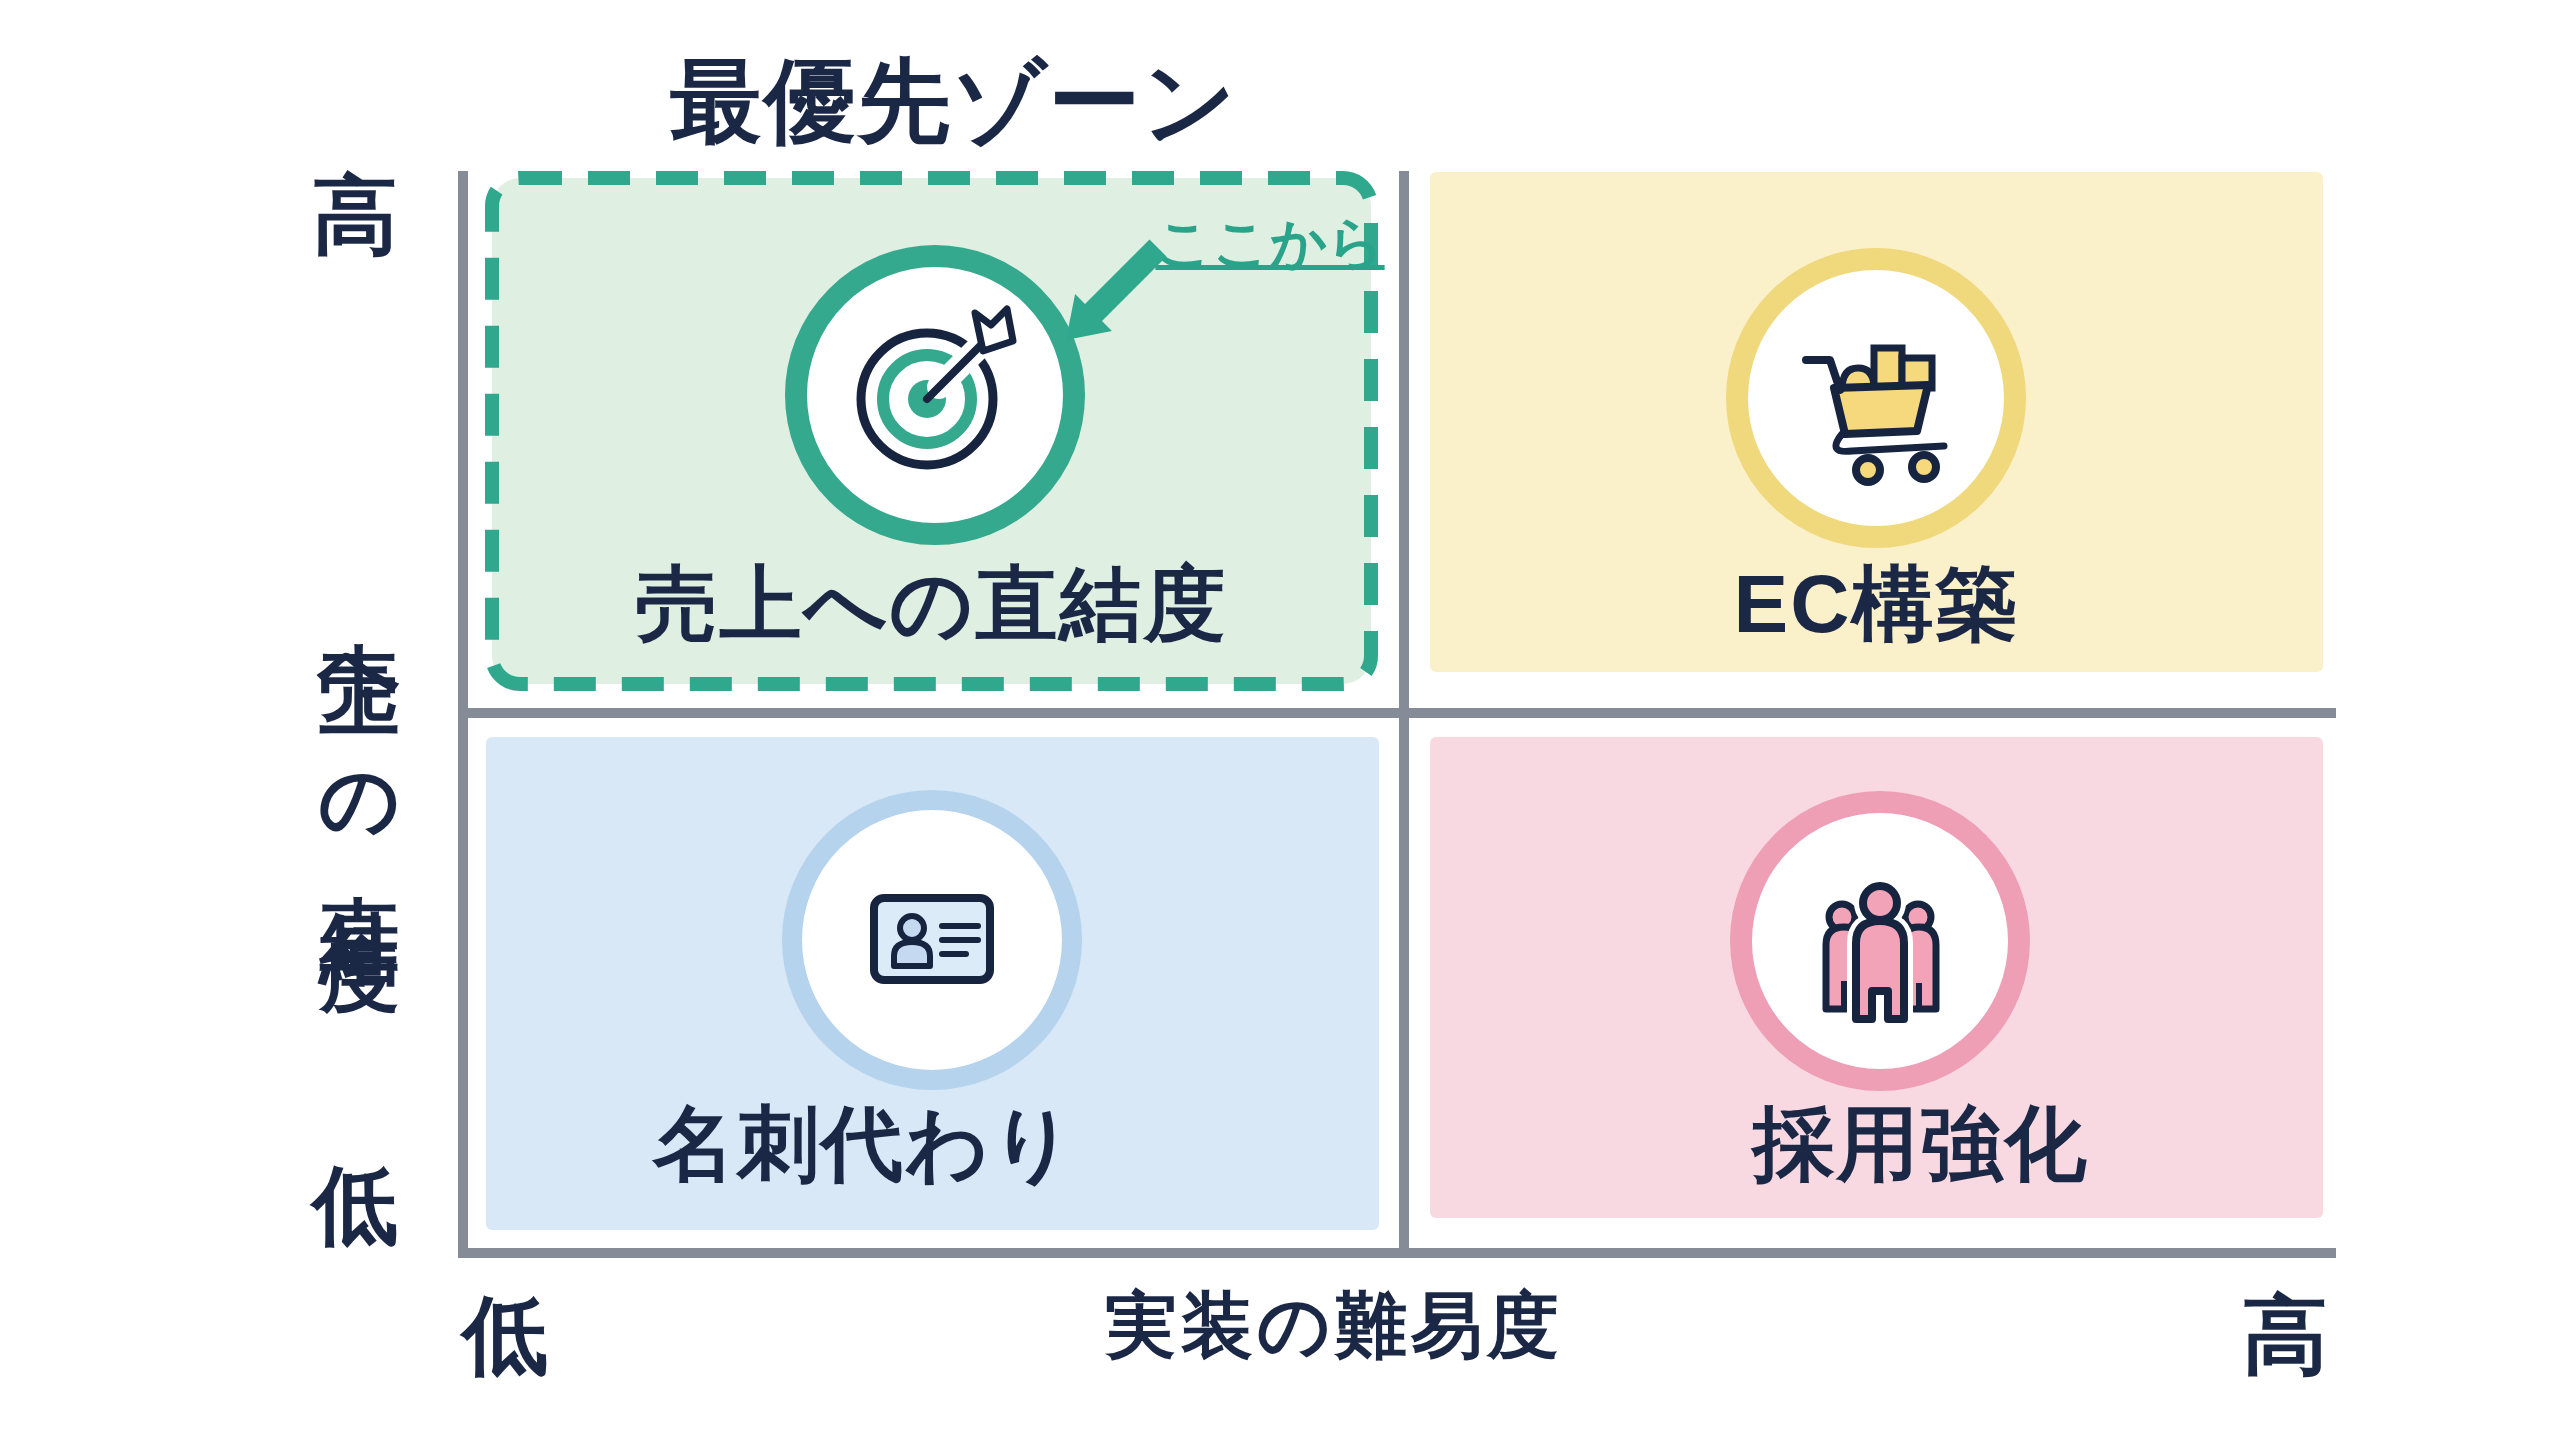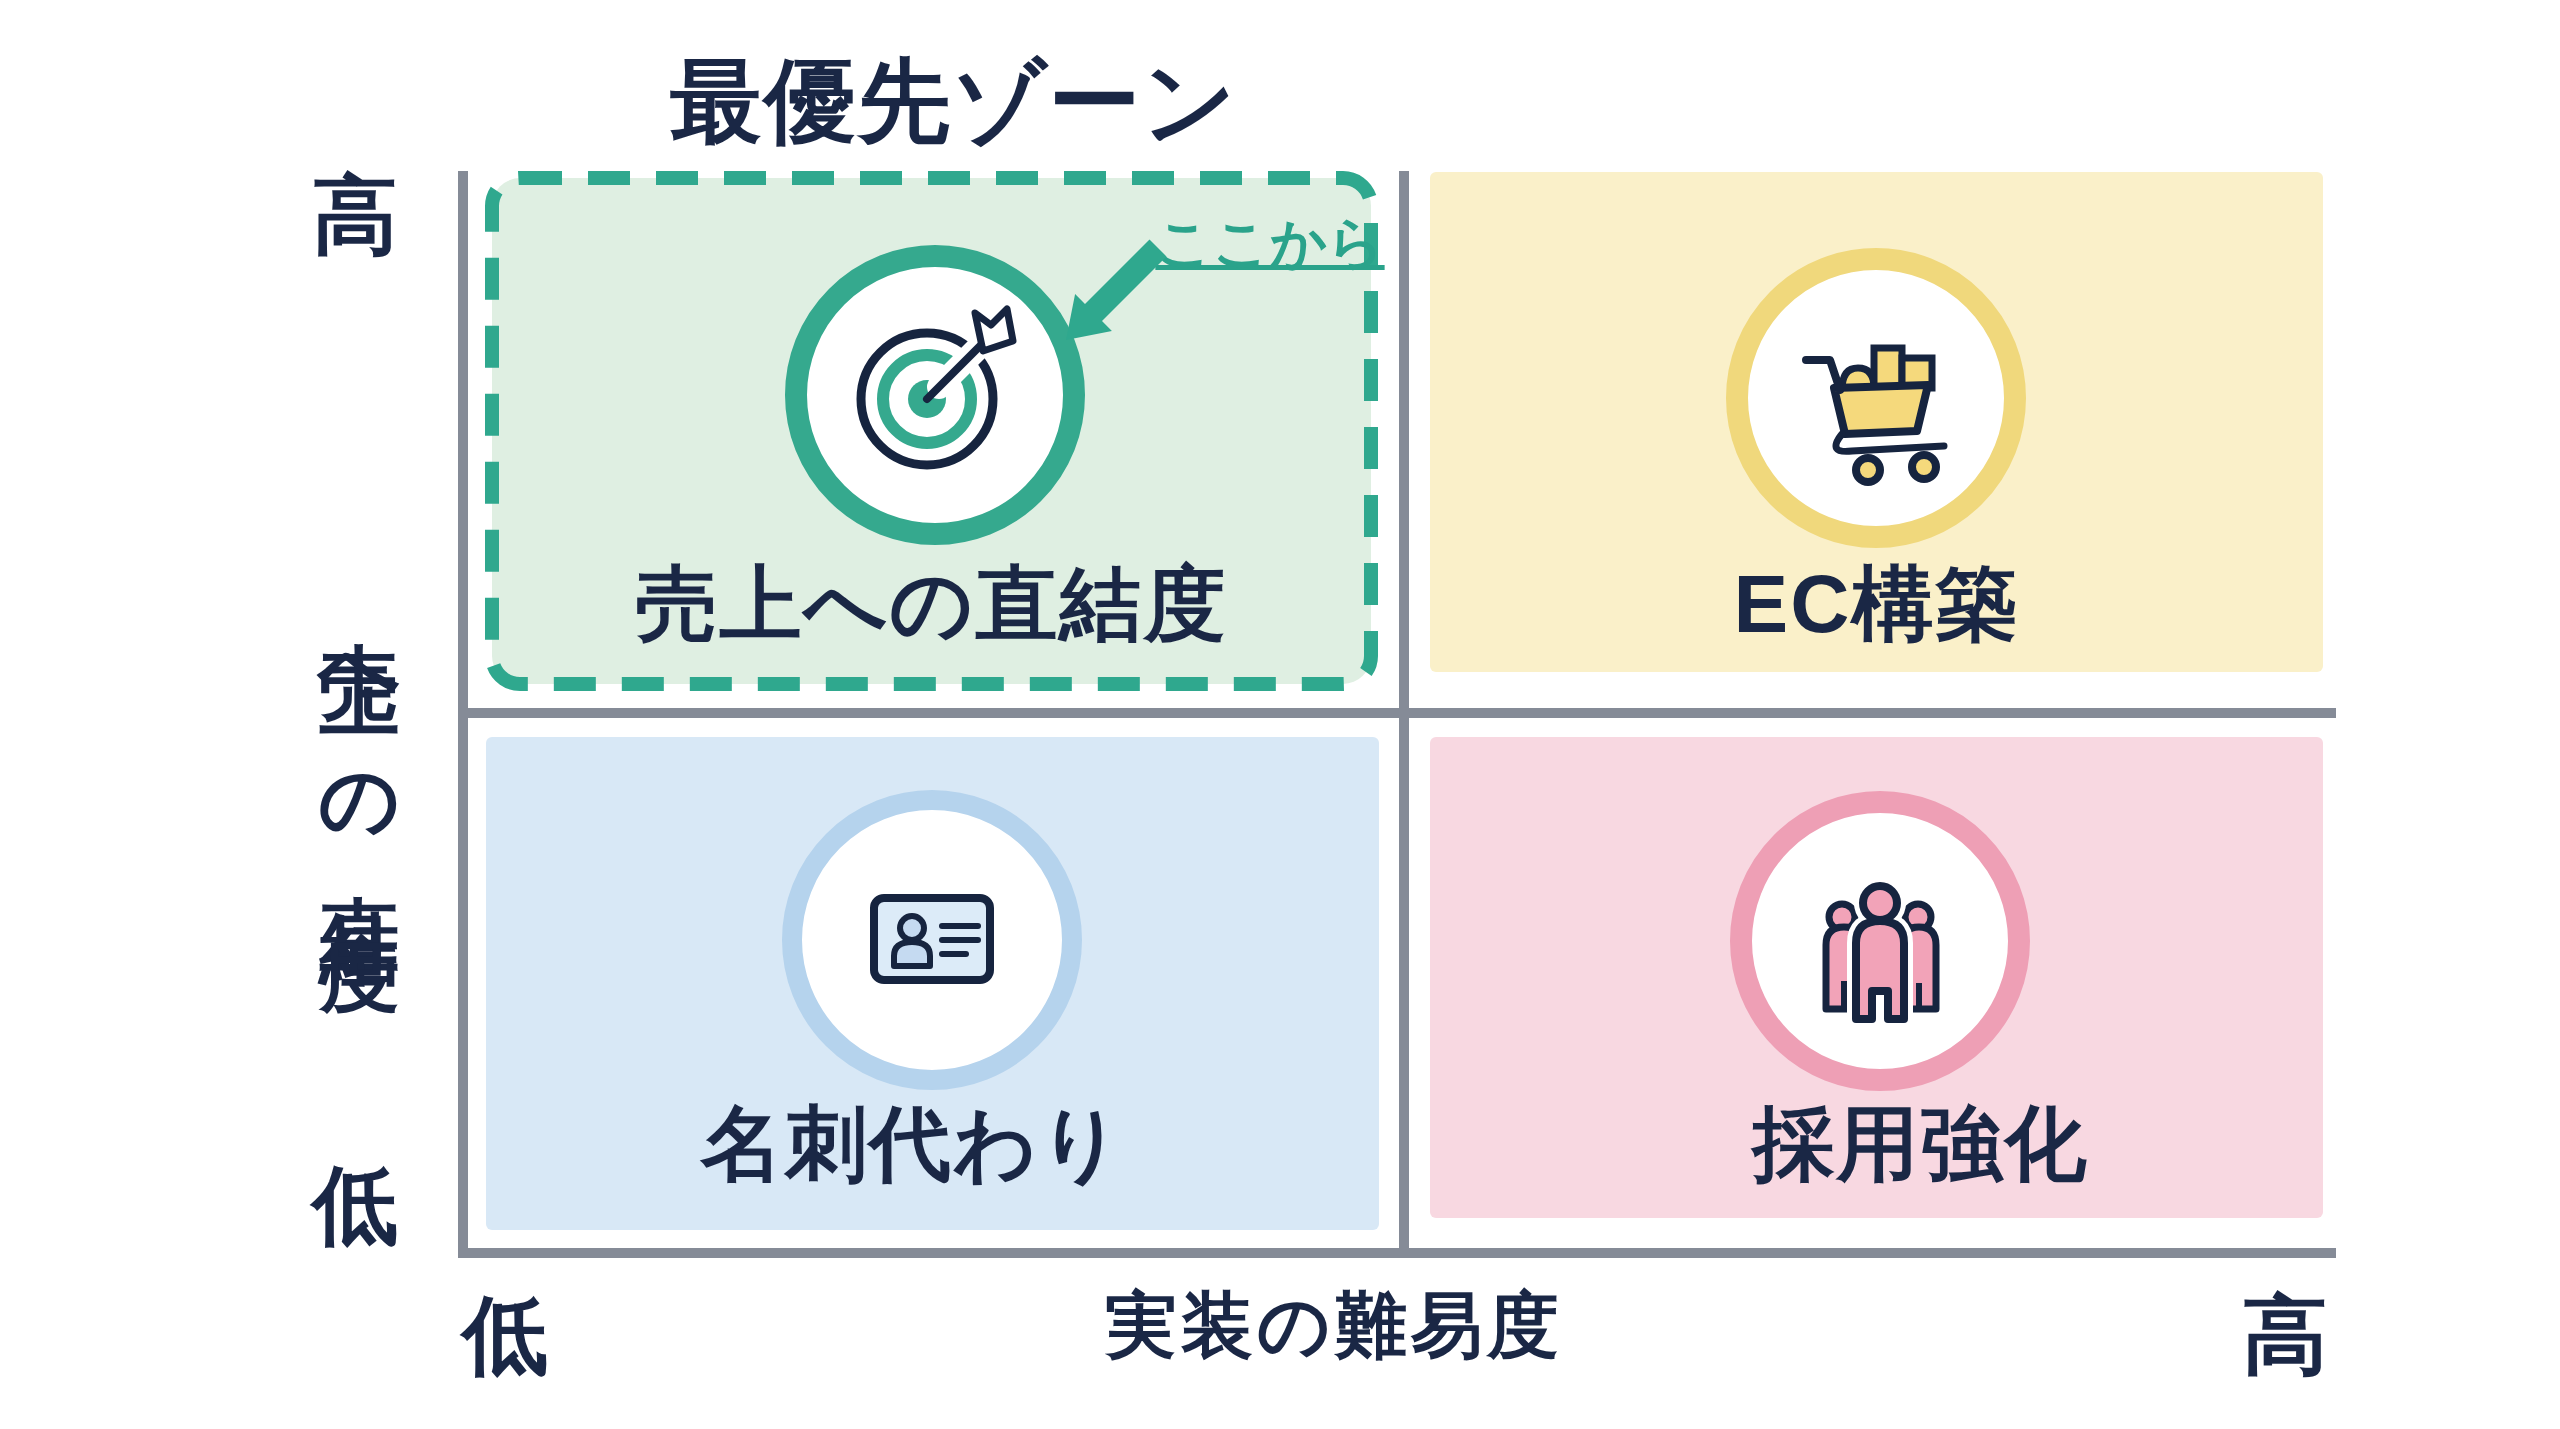--- a/index.html
+++ b/index.html
@@ -87,21 +87,21 @@
     <line x1="139" y1="168" x2="139" y2="142" stroke="#16243f" stroke-width="6"></line>
     <circle cx="100" cy="62" r="17" fill="#f2a3b8" stroke="#ffffff" stroke-width="18"></circle>
     <path d="M76,178 L76,102 Q76,80 100,80 Q124,80 124,102 L124,178 L108,178 L108,150 L92,150 L92,178 Z" fill="#f2a3b8" stroke="#ffffff" stroke-width="18" stroke-linejoin="round"></path>
     <circle cx="100" cy="62" r="17" fill="#f2a3b8" stroke="#16243f" stroke-width="8"></circle>
     <path d="M76,178 L76,102 Q76,80 100,80 Q124,80 124,102 L124,178 L108,178 L108,150 L92,150 L92,178 Z" fill="#f2a3b8" stroke="#16243f" stroke-width="8" stroke-linejoin="round"></path>
   </svg>
 </div>
 
 <div class="quad-label" style="left:484px;top:550px;width:895px;">売上への直結度</div>
 <div class="quad-label" style="left:1430px;top:550px;width:893px;">EC構築</div>
-<div class="quad-label" style="left:486px;top:1090px;width:758px;padding-left:48px;">名刺代わり</div>
+<div class="quad-label" style="left:486px;top:1090px;width:758px;">名刺代わり</div>
 <div class="quad-label" style="left:1430px;top:1090px;width:893px;padding-left:44px;">採用強化</div>
 
 <div class="annotation" style="left:1130px;top:212px;width:280px;text-decoration:underline;">
   <div>ここから</div>
 </div>
 <svg class="abs" style="left:1048px;top:228px;" width="130" height="120" viewBox="0 0 130 120">
   <polygon points="118.5,28.5 54,93 63.9,102.9 18,112 27.1,66.1 37,76 101.5,11.5" fill="#2fa88e"></polygon>
 </svg>
 
 <div class="axis-end" style="left:295px;top:158px;width:120px;">高</div>

